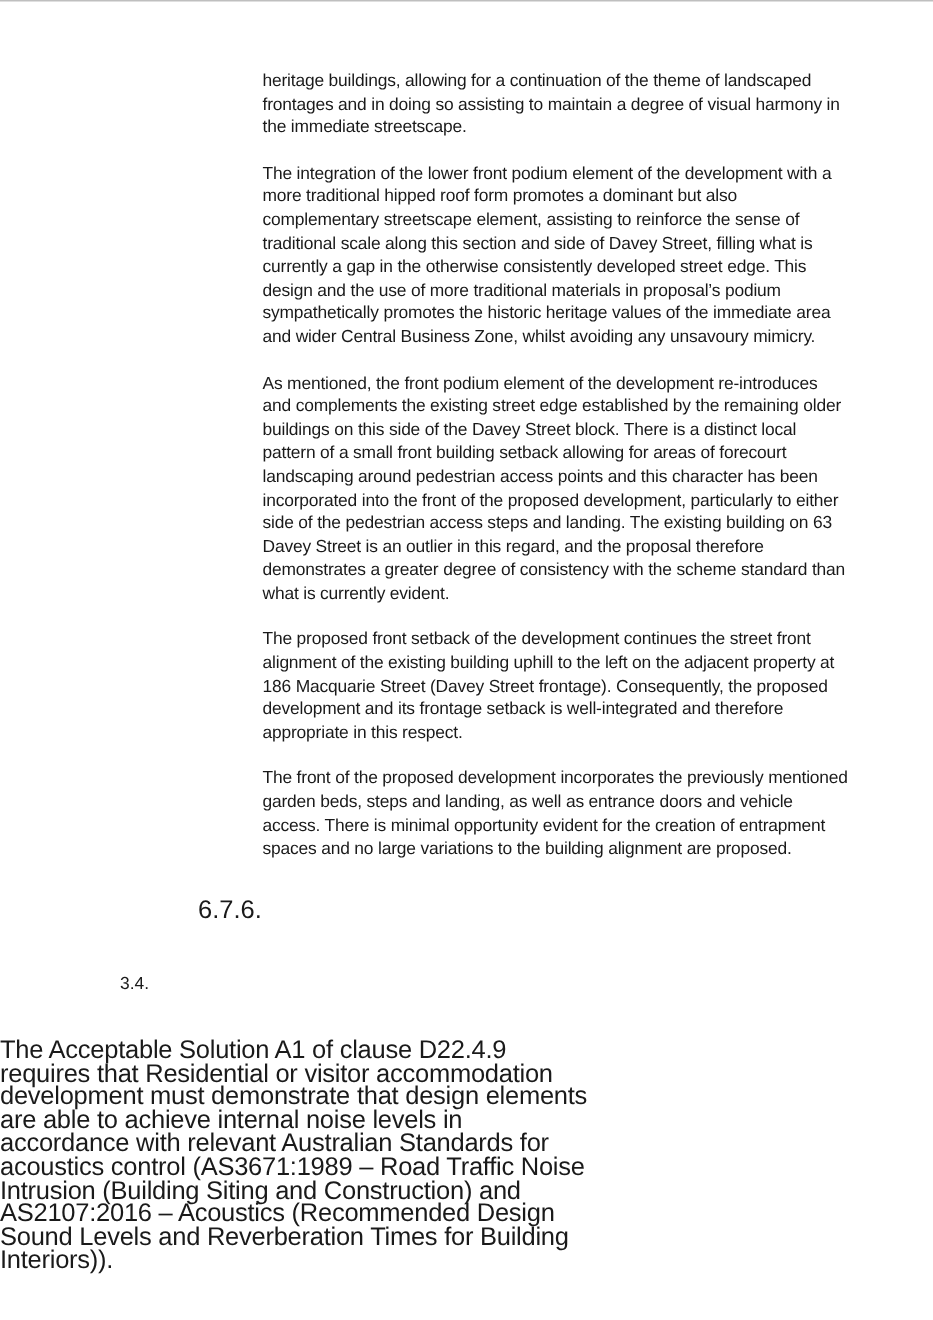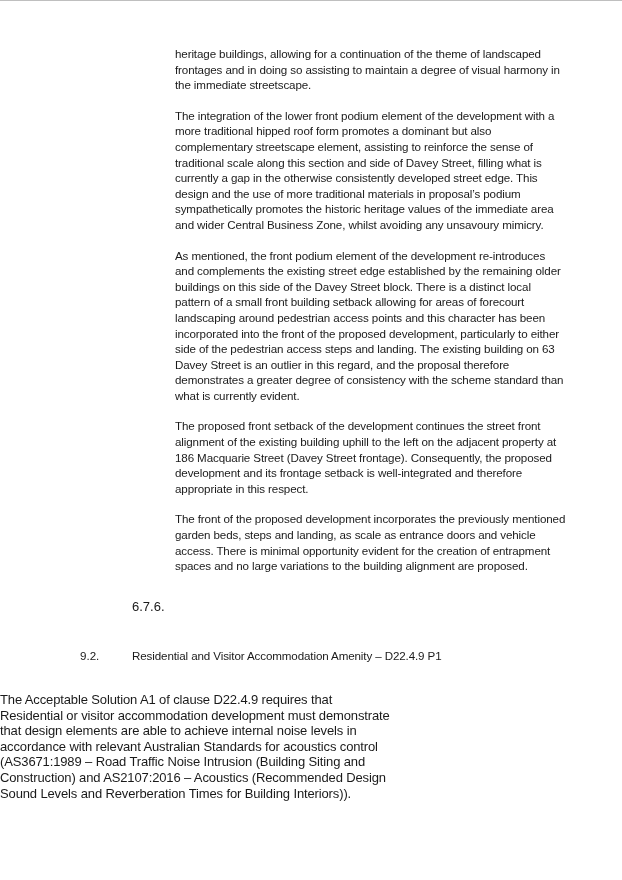--- a/index.html
+++ b/index.html
@@ -48,21 +48,21 @@
     width: 392px;
     text-align: left;
     letter-spacing: -0.01em;
   }
 
   
   .clause {
     display: flex;
     margin: 0 0 15px 0;
     padding: 0;
-    font-size: 13px;
+    font-size: 17px;
     line-height: 15.6px;
     flex-direction: column;
   }
   .clause .num {
     width: 43px;
     min-width: 43px;
     margin-left: 132px;
     color: #1a1a1a;
   }
   .clause .txt {
@@ -105,33 +105,32 @@
   <div class="content">
 
     <p class="body-para">heritage buildings, allowing for a continuation of the theme of landscaped frontages and in doing so assisting to maintain a degree of visual harmony in the immediate streetscape.</p>
 
     <p class="body-para">The integration of the lower front podium element of the development with a more traditional hipped roof form promotes a dominant but also complementary streetscape element, assisting to reinforce the sense of traditional scale along this section and side of Davey Street, filling what is currently a gap in the otherwise consistently developed street edge.  This design and the use of more traditional materials in proposal’s podium sympathetically promotes the historic heritage values of the immediate area and wider Central Business Zone, whilst avoiding any unsavoury mimicry.</p>
 
     <p class="body-para">As mentioned, the front podium element of the development re-introduces and complements the existing street edge established by the remaining older buildings on this side of the Davey Street block.  There is a distinct local pattern of a small front building setback allowing for areas of forecourt landscaping around pedestrian access points and this character has been incorporated into the front of the proposed development, particularly to either side of the pedestrian access steps and landing.  The existing building on 63 Davey Street is an outlier in this regard, and the proposal therefore demonstrates a greater degree of consistency with the scheme standard than what is currently evident.</p>
 
     <p class="body-para">The proposed front setback of the development continues the street front alignment of the existing building uphill to the left on the adjacent property at 186 Macquarie Street (Davey Street frontage).  Consequently, the proposed development and its frontage setback is well-integrated and therefore appropriate in this respect.</p>
 
-    <p class="body-para">The front of the proposed development incorporates the previously mentioned garden beds, steps and landing, as scale as entrance doors and vehicle access.  There is minimal opportunity evident for the creation of entrapment spaces and no large variations to the building alignment are proposed.</p>
+    <p class="body-para">The front of the proposed development incorporates the previously mentioned garden beds, steps and landing, as well as entrance doors and vehicle access.  There is minimal opportunity evident for the creation of entrapment spaces and no large variations to the building alignment are proposed.</p>
 
     <div class="gap-sm"></div>
 
     <div class="clause">
       <span class="num">6.7.6.</span>
     </div>
 
     <div class="gap-md"></div>
 
     <div class="section-head">
-      <span class="num">9.2.</span>
-      <span class="txt">Residential and Visitor Accommodation Amenity – D22.4.9 P1</span>
+      <span class="num">3.4.</span>
     </div>
 
     <div class="gap-lg"></div>
 
     <div class="clause">
       <span class="txt">The Acceptable Solution A1 of clause D22.4.9 requires that Residential or visitor accommodation development must demonstrate that design elements are able to achieve internal noise levels in accordance with relevant Australian Standards for acoustics control (AS3671:1989 – Road Traffic Noise Intrusion (Building Siting and Construction) and AS2107:2016 – Acoustics (Recommended Design Sound Levels and Reverberation Times for Building Interiors)).</span>
     </div>
 
     <div class="gap-lg"></div>
 

